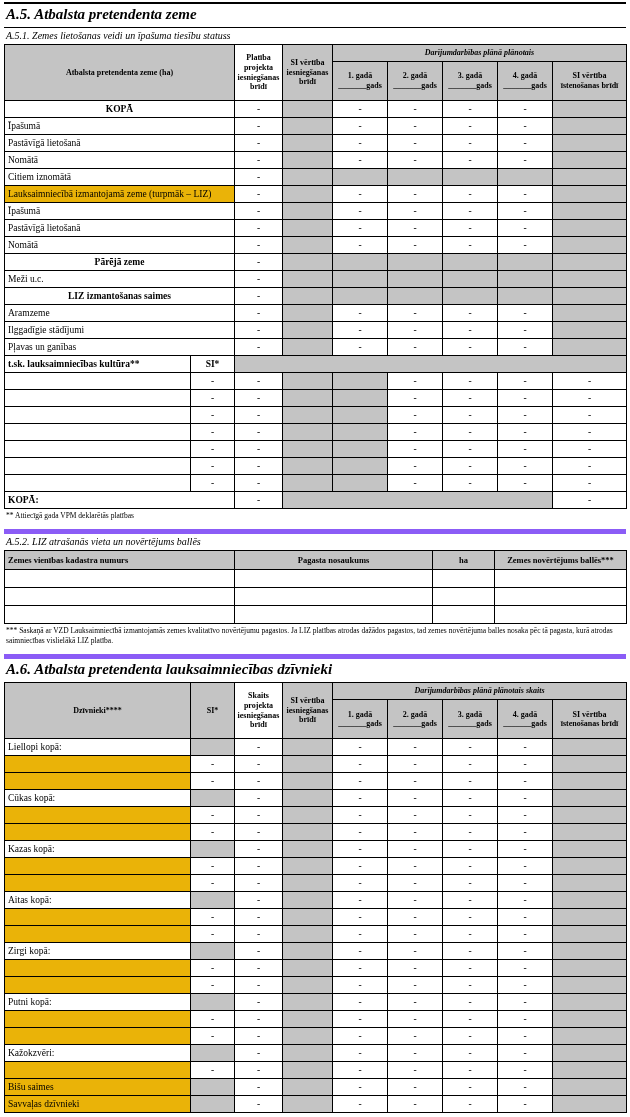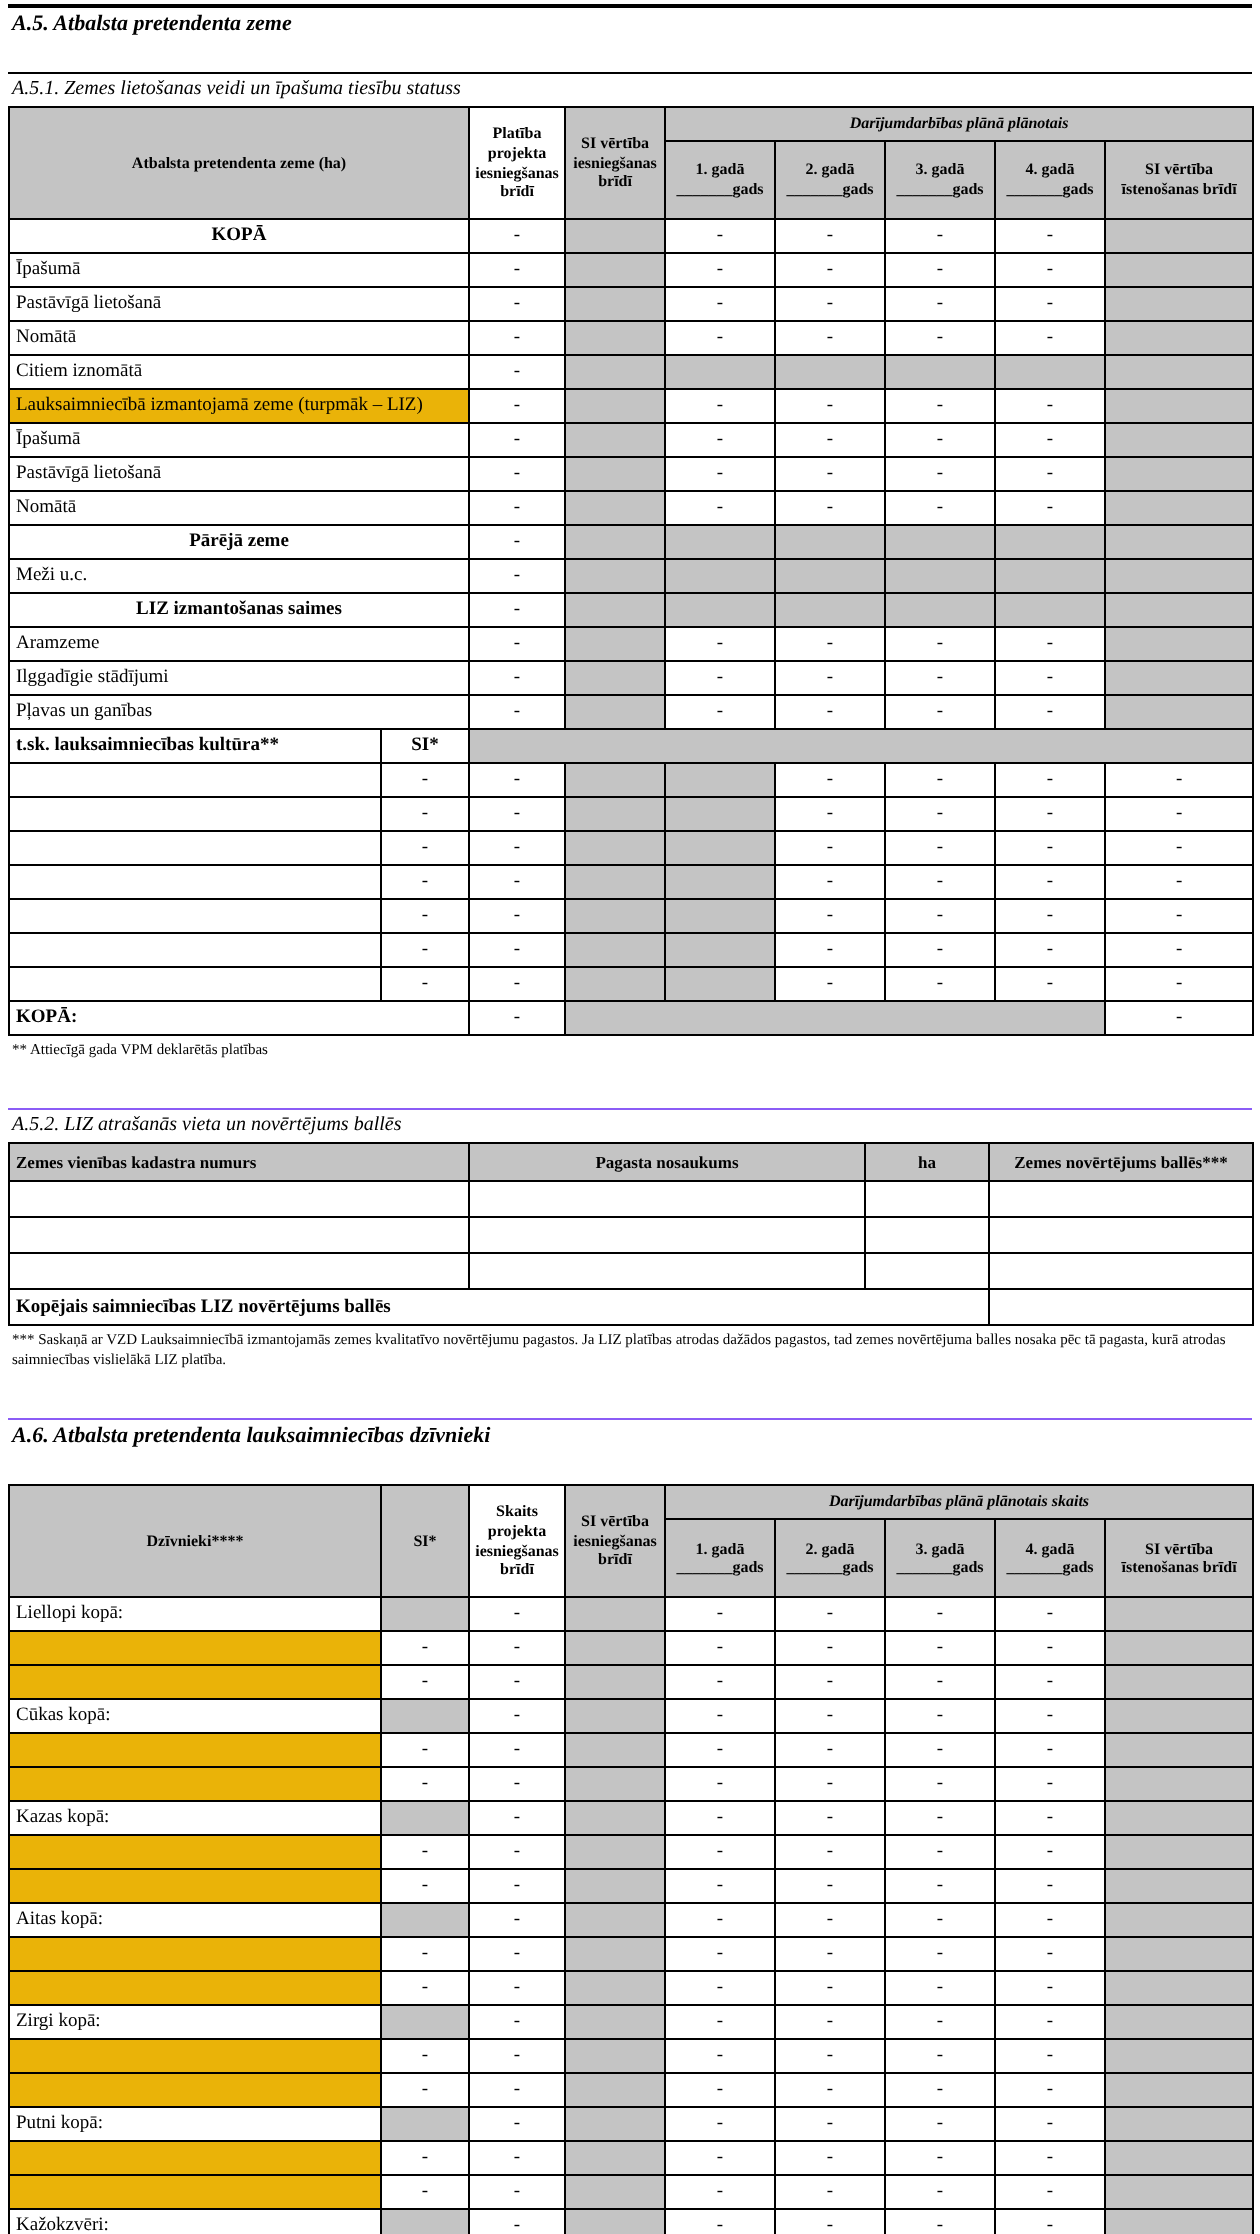--- a/index.html
+++ b/index.html
@@ -1,22 +1,22 @@
 <!DOCTYPE html>
 <html><head>
 <meta charset="utf-8">
 <style>
   html,body{margin:0;padding:0;background:#fff;}
   body{width:630px;font-family:"Liberation Serif",serif;color:#000;}
   .page{width:630px;box-sizing:border-box;padding:2px 4px 6px 4px;}
 
-  .t-main{font-size:11px;font-weight:bold;font-style:italic;padding:2px 2px 18px 2px;}
+  .t-main{font-size:15px;font-weight:bold;font-style:italic;padding:2px 2px 4px 2px;}
   .t-sub{font-size:10px;font-style:italic;padding:2px 2px 3px 2px;}
   .top{border-top:2px solid #000;border-bottom:1px solid #000;}
-  .rule{border-top:1px solid #8b5cf6;margin-top:20px;}
+  .rule{border-top:5px solid #8b5cf6;margin-top:4px;}
 
   table.grid{border-collapse:collapse;width:622px;table-layout:fixed;}
   .grid td,.grid th{border:1px solid #000;overflow:hidden;}
   th.hdr{font-size:8px;font-weight:bold;text-align:center;vertical-align:middle;padding:1px 1px;line-height:1.2;}
   th.hdr.left{text-align:left;padding-left:3px;}
   .it{font-style:italic;}
   .g{background:#c4c4c4;}
   .hr1 th{height:14px;}
   .hr2 th{height:36px;margin-top:40px;}
   .a52h th{height:16px;font-size:8.5px;}
@@ -337,24 +337,20 @@
         <tr>
           <td class="c52"></td>
           <td class="c52"></td>
           <td class="c52"></td>
           <td class="c52"></td>
         </tr>
         <tr>
           <td class="c52"></td>
           <td class="c52"></td>
           <td class="c52"></td>
-          <td class="c52"></td>
-        </tr>
-        <tr>
-          <td class="c52 b" colspan="3">Kopējais saimniecības LIZ novērtējums ballēs</td>
           <td class="c52"></td>
         </tr>
       </tbody>
   </table>
   <div class="fn">*** Saskaņā ar VZD Lauksaimniecībā izmantojamās zemes kvalitatīvo novērtējumu pagastos. Ja LIZ platības atrodas dažādos pagastos, tad zemes novērtējuma balles nosaka pēc tā pagasta, kurā atrodas saimniecības vislielākā LIZ platība.</div>
 
   <div class="gap"></div>
   <div class="t-main rule">A.6. Atbalsta pretendenta lauksaimniecības dzīvnieki</div>
 
   <table class="grid">

